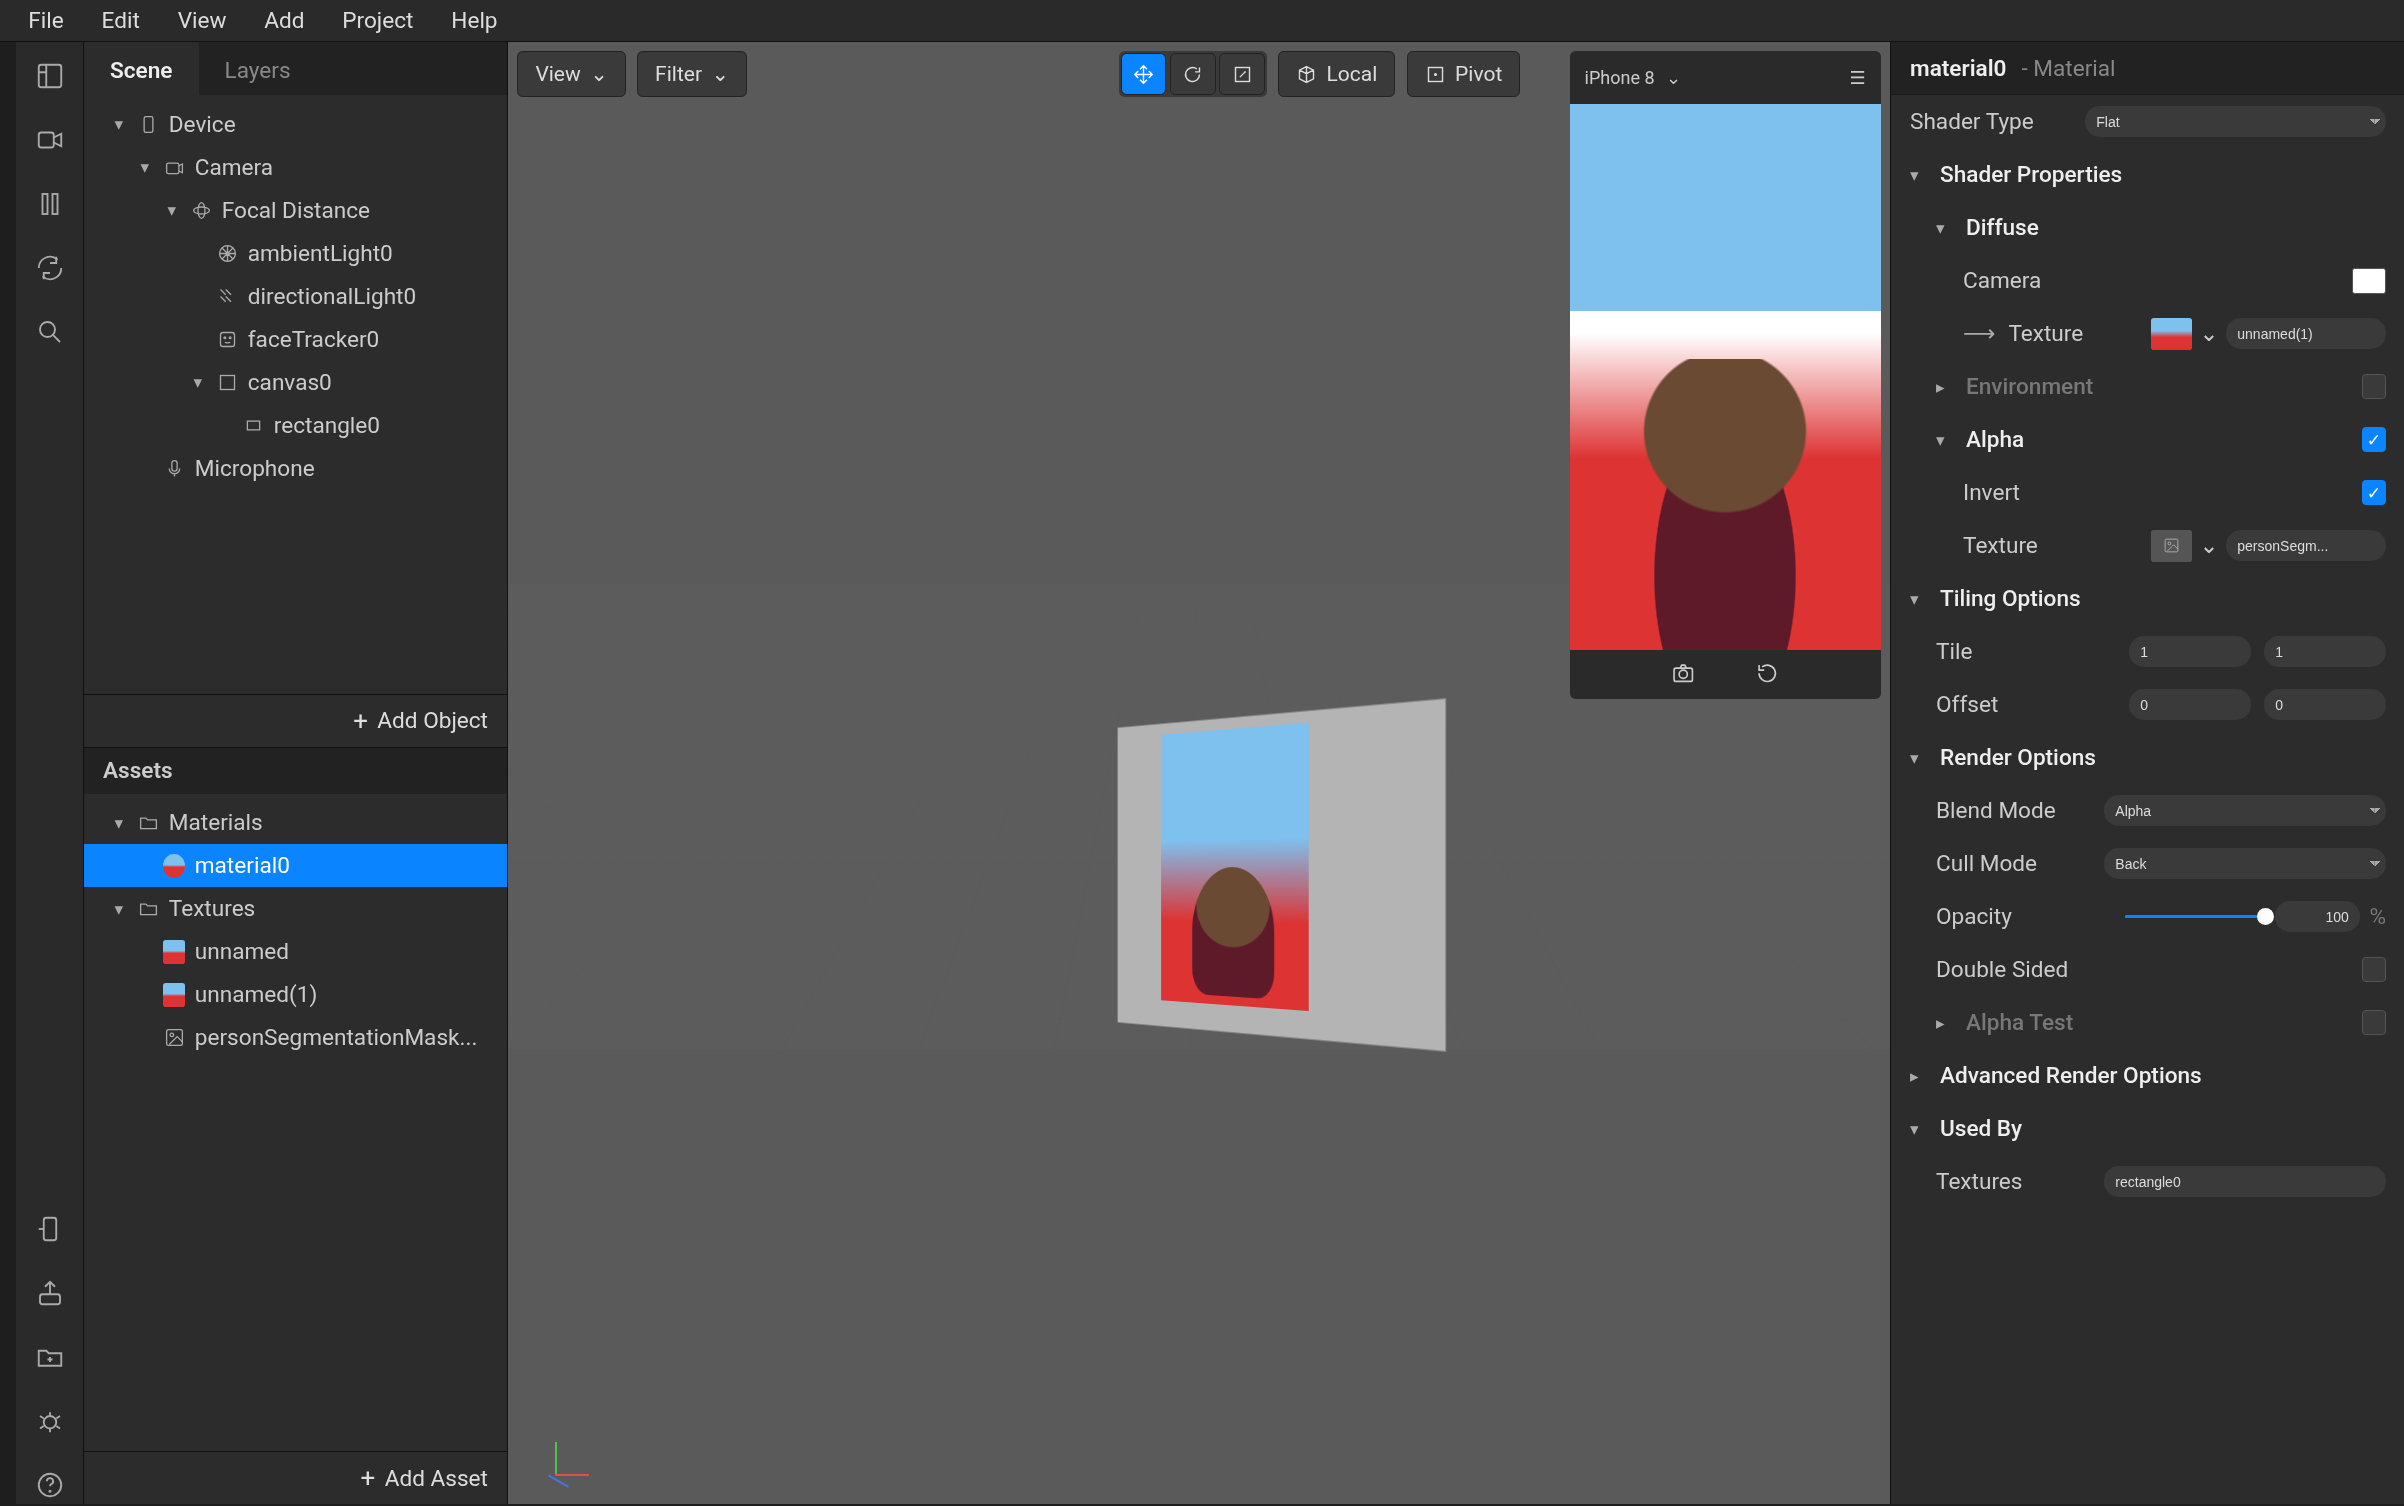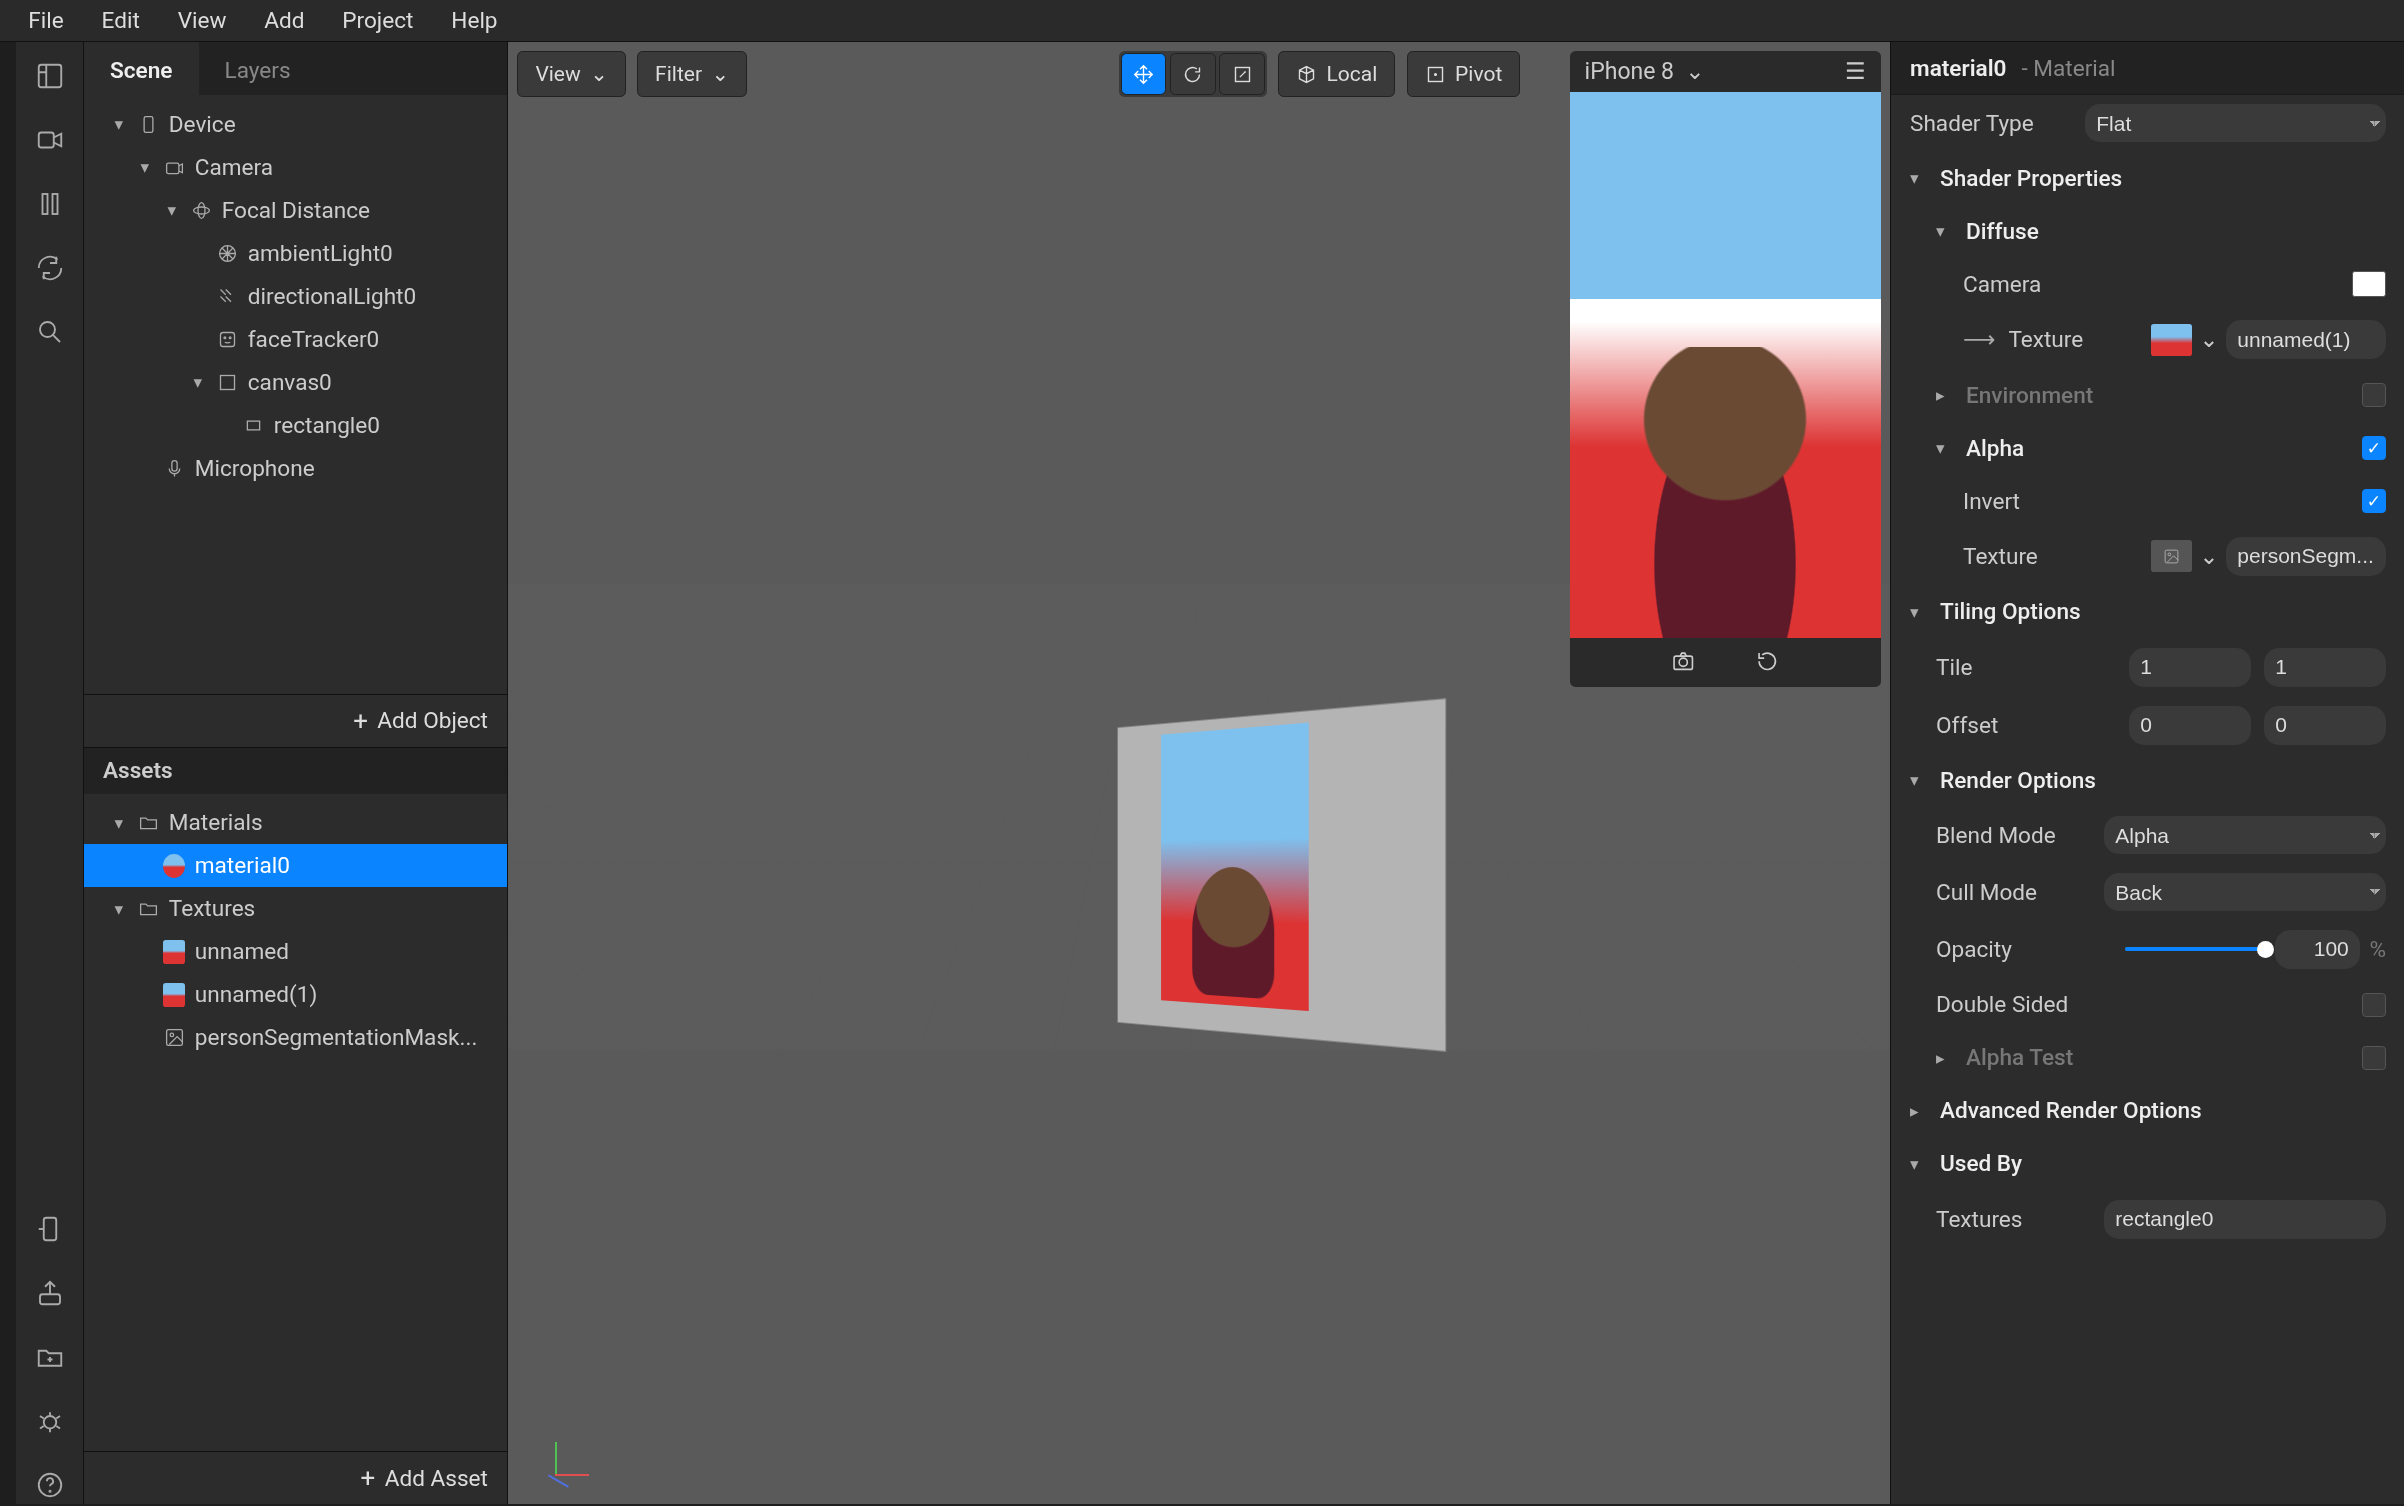--- a/index.html
+++ b/index.html
@@ -239,26 +239,26 @@
     position: absolute;
     top: 9.4px;
     right: 9.4px;
     width: 311px;
     background: #2a2a2a;
     border-radius: 5.6px;
     overflow: hidden;
     z-index: 10;
   }
   .device-header {
-    height: 41px;
+    height: 53px;
     display: flex;
     align-items: center;
     padding: 0 15px;
     gap: 11.3px;
-    font-size: 23px;
+    font-size: 18px;
   }
   .device-header .burger { margin-left: auto; }
   .device-screen {
     width: 100%;
     height: 546px;
     background: linear-gradient(to bottom, #7ec0ee 0 38%, #fff 38% 42%, #d33 65% 100%);
     position: relative;
     display:flex; align-items:flex-end; justify-content:center;
     overflow:hidden;
   }
@@ -310,21 +310,21 @@
   .insp-row .label { flex: 1; }
   .insp-row .ctrl { display:flex; gap:7.5px; align-items:center; }
   .insp-indent-1 { padding-left: 45px; }
   .insp-indent-2 { padding-left: 72px; }
   .field {
     background: #3a3a3a;
     border: none;
     color: #ddd;
     padding: 7.5px 11.3px;
     border-radius: 15px;
-    font-size: 21px;
+    font-size: 14px;
     width: 132px;
   }
   .field.wide { width: 301px; }
   .field.num { width: 122px; }
   select.field { appearance: none; padding-right: 26px; background-image: linear-gradient(45deg, transparent 50%, #aaa 50%), linear-gradient(-45deg, transparent 50%, #aaa 50%); background-position: right 11.3px center, right 5.6px center; background-size: 5.6px 5.6px; background-repeat: no-repeat; }
   .color-swatch { width: 34px; height: 26px; background: #fff; border: 0.9px solid #555; border-radius: 2.8px; }
   .tex-thumb { width: 41px; height: 32px; border-radius: 2.8px; background: linear-gradient(#7ec0ee 0 40%, #d33 60% 100%); display:flex; align-items:center; justify-content:center; }
   .tex-thumb.gray { background:#555; }
   .checkbox {
     width: 24.5px; height: 24.5px;

